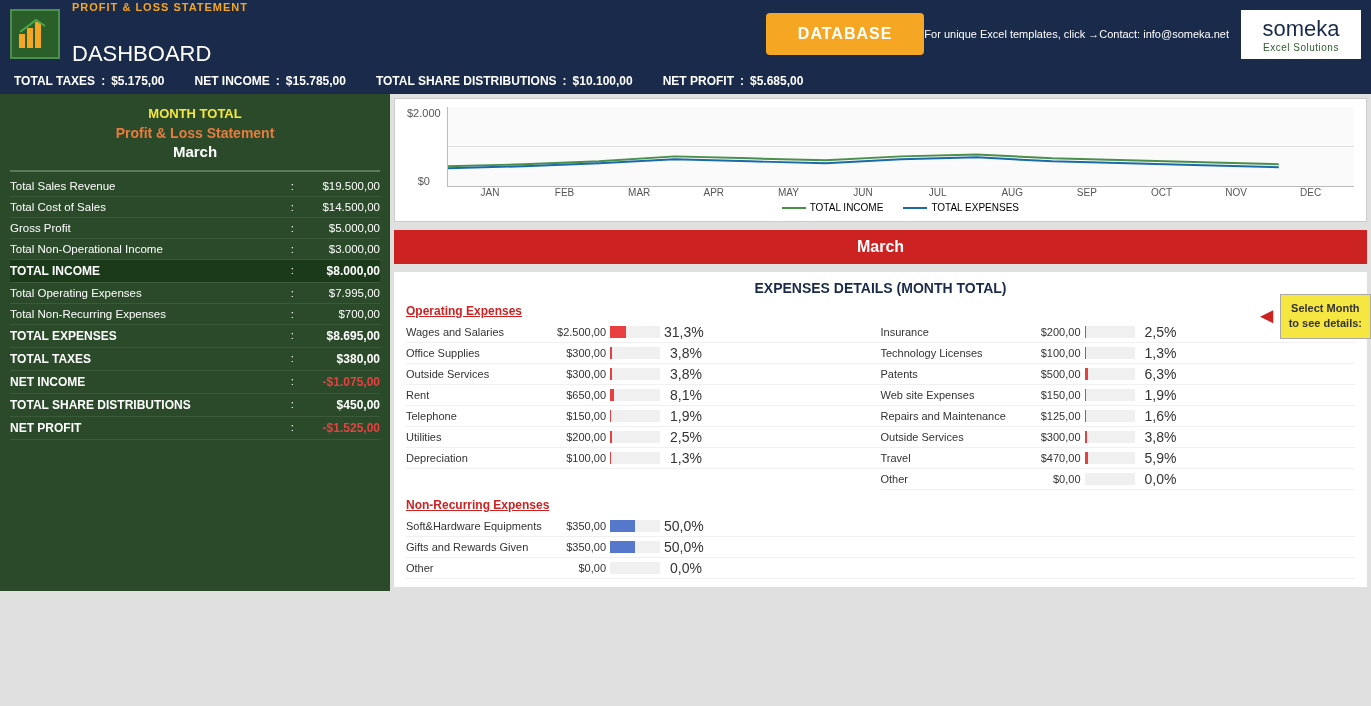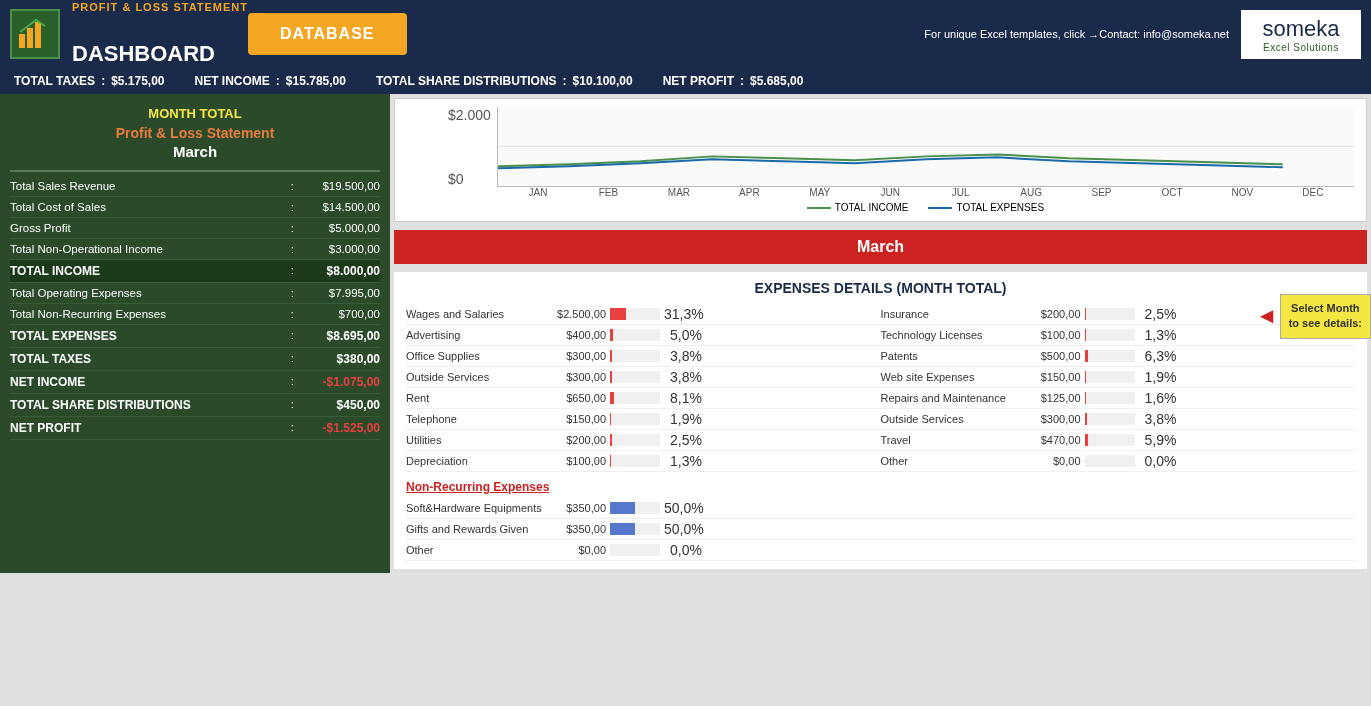--- a/index.html
+++ b/index.html
@@ -4,22 +4,22 @@
   <style>
     * { box-sizing: border-box; margin: 0; padding: 0; font-family: Arial, sans-serif; }
     body { background: #e0e0e0; width: 1371px; min-height: 706px; overflow-x: hidden; }
 
     
     .header { background: #1a2a4a; display: flex; align-items: center; height: 68px; padding: 0 10px; }
     .header-logo-icon { width: 50px; height: 50px; background: #2a5f2a; border: 2px solid #4a8f4a; display: flex; align-items: center; justify-content: center; margin-right: 12px; }
     .header-logo-icon svg { width: 36px; height: 36px; }
     .header-title-block { display: flex; flex-direction: column; }
     .header-subtitle { color: #f5a623; font-size: 11px; font-weight: bold; letter-spacing: 1px; }
-    .header-title { color: white; font-size: 22px; font-weight: bold; margin-top: 28px; }
-    .header-center { flex: 1; display: flex; justify-content: flex-start; }
+    .header-title { color: white; font-size: 22px; font-weight: normal; margin-top: 28px; }
+    .header-center { flex: 1; display: flex; justify-content: flex-end; }
     .database-btn { background: #f5a623; color: white; font-size: 16px; font-weight: bold; border: none; padding: 12px 32px; cursor: pointer; border-radius: 4px; letter-spacing: 1px; }
     .header-right { display: flex; align-items: flex-end; color: white; font-size: 11px; margin-right: 12px; }
     .brand-logo { background: white; padding: 6px 10px; display: flex; flex-direction: column; align-items: center; justify-content: center; min-width: 120px; }
     .brand-logo-top { color: #1a2a4a; font-size: 22px; font-weight: normal; }
     .brand-logo-bottom { color: #2a5f2a; font-size: 10px; letter-spacing: 0.5px; }
 
     
     .summary-bar { background: #1a2a4a; display: flex; align-items: center; padding: 6px 14px; gap: 30px; }
     .summary-item { color: white; font-size: 12px; font-weight: bold; display: flex; gap: 6px; }
 
@@ -45,21 +45,21 @@
 
     
     .chart-area { background: white; margin: 4px; padding: 8px 12px; border: 1px solid #ccc; }
     .chart-wrap { display: flex; align-items: flex-start; }
     .chart-x-labels { display: flex; justify-content: space-around; padding: 0 6px; }
     .chart-x-label { font-size: 10px; color: #555; text-align: center; flex: 1; }
     .chart-legend { display: flex; gap: 20px; justify-content: center; margin-top: 4px; }
     .legend-item { display: flex; align-items: center; gap: 4px; font-size: 10px; }
     .legend-line-green { width: 24px; height: 2px; background: #4a8f4a; }
     .legend-line-blue { width: 24px; height: 2px; background: #1a6aaa; }
-    .y-label { font-size: 14px; color: #555; text-align: left; margin-left: 41px; }
+    .y-label { font-size: 11px; color: #555; text-align: center; }
 
     
     .month-bar { background: #cc2222; color: white; font-size: 16px; font-weight: bold; text-align: center; padding: 8px; margin: 4px; }
 
     
     .expenses-panel { background: white; margin: 4px; padding: 8px 12px; flex: 1; }
     .expenses-title { text-align: center; font-size: 14px; font-weight: bold; color: #1a2a4a; margin-bottom: 8px; }
     .expenses-section-label { font-size: 12px; font-weight: bold; color: #cc2222; text-decoration: underline; margin-bottom: 4px; margin-top: 4px; }
     .exp-row { display: flex; align-items: center; padding: 2px 0; border-bottom: 1px solid #f0f0f0; }
     .exp-label { font-size: 11px; color: #333; min-width: 140px; }
@@ -241,38 +241,31 @@
             </div>
           </div>
         </div>
       </div>
     </div>
 
     <div class="month-bar">March</div>
 
     <div class="expenses-panel">
       <div class="expenses-title">EXPENSES DETAILS (MONTH TOTAL)</div>
+      <div class="expenses-section-label">Operating Expenses</div>
 
       <div style="display:flex;gap:0;">
         <div style="flex:1;" id="expenses-left-col">
             <div class="exp-row">
               <span class="exp-label">Wages and Salaries</span>
               <span class="exp-val">$2.500,00</span>
               <div class="exp-bar-wrap">
                 <div class="exp-bar" style="width: 31%;"></div>
               </div>
               <span class="exp-pct">31,3%</span>
-            </div>
-            <div class="exp-row">
-              <span class="exp-label">Advertising</span>
-              <span class="exp-val">$400,00</span>
-              <div class="exp-bar-wrap">
-                <div class="exp-bar" style="width: 5%;"></div>
-              </div>
-              <span class="exp-pct">5,0%</span>
             </div>
             <div class="exp-row">
               <span class="exp-label">Office Supplies</span>
               <span class="exp-val">$300,00</span>
               <div class="exp-bar-wrap">
                 <div class="exp-bar" style="width: 4%;"></div>
               </div>
               <span class="exp-pct">3,8%</span>
             </div>
             <div class="exp-row">

